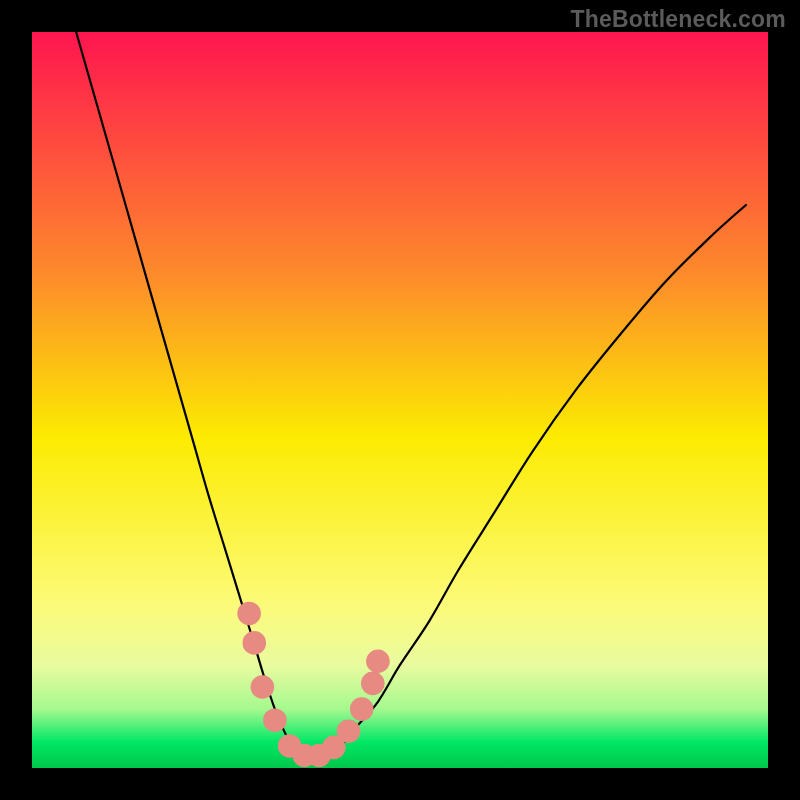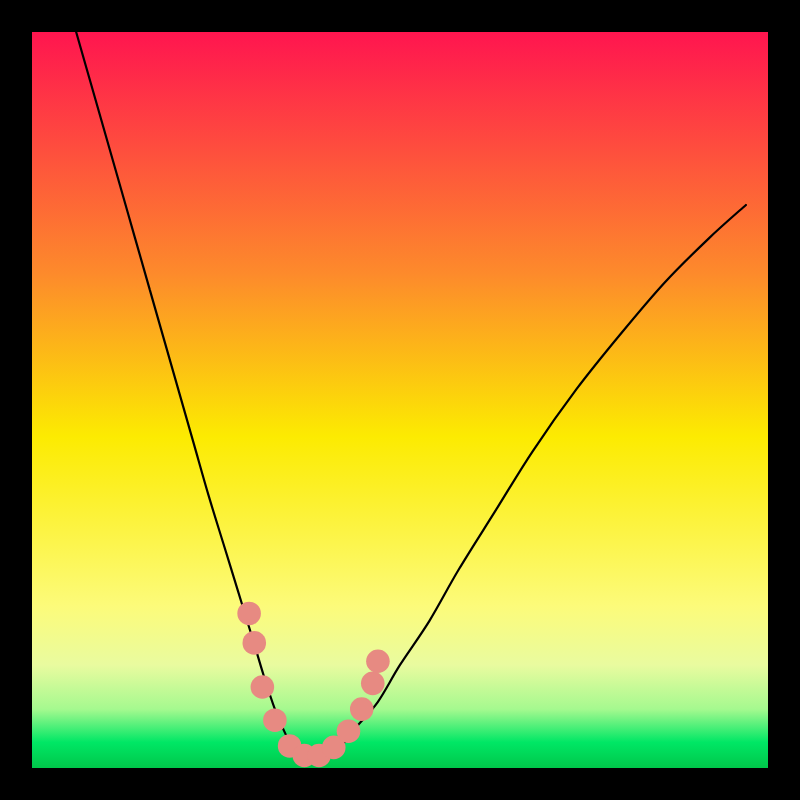--- a/index.html
+++ b/index.html
@@ -56,13 +56,14 @@
         <circle cx="289.59999999999997" cy="745.92" r="11.776" fill="#e78a82"></circle>
         <circle cx="304.32" cy="755.4879999999999" r="11.776" fill="#e78a82"></circle>
         <circle cx="319.04" cy="755.4879999999999" r="11.776" fill="#e78a82"></circle>
         <circle cx="333.76" cy="747.3919999999999" r="11.776" fill="#e78a82"></circle>
         <circle cx="348.48" cy="731.1999999999999" r="11.776" fill="#e78a82"></circle>
         <circle cx="361.72799999999995" cy="709.12" r="11.776" fill="#e78a82"></circle>
         <circle cx="372.768" cy="683.36" r="11.776" fill="#e78a82"></circle>
         <circle cx="377.91999999999996" cy="661.28" r="11.776" fill="#e78a82"></circle>
       </g>
     </svg>
+  <div class="watermark">TheBottleneck.com</div>
 </div>
 
 </body></html>

